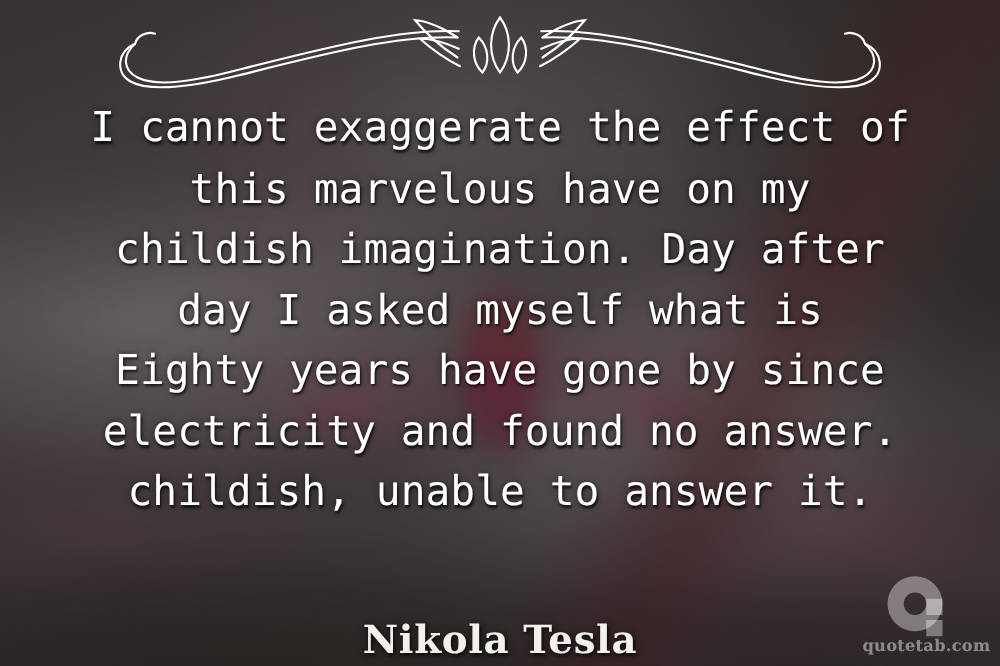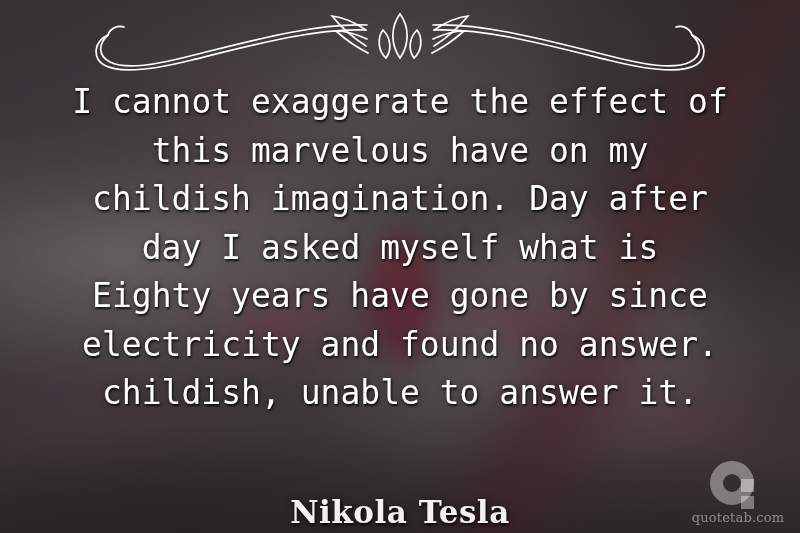--- a/index.html
+++ b/index.html
@@ -233,20 +233,21 @@
     background: rgba(255,255,255,0.38);
   }
   #watermark .wm-blk1 { left: 31px; top: 18px;  width: 13px; height: 13px; }
   #watermark .wm-blk2 { left: 31px; top: 35px;  width: 13px; height: 13px; }
   #watermark .wm-site {
     font-family: "DejaVu Serif", serif;
     font-size: 13px;
     color: rgba(255,255,255,0.46);
     letter-spacing: 0.2px;
     line-height: 14px;
+    font-weight: bold;
   }
 </style>
 </head>
 <body>
 
 <div id="quote-card">
 
   <div class="bg-layer bg-base"></div>
   <div class="bg-layer bg-petals"></div>
   <div class="bg-layer bg-pink"></div>

